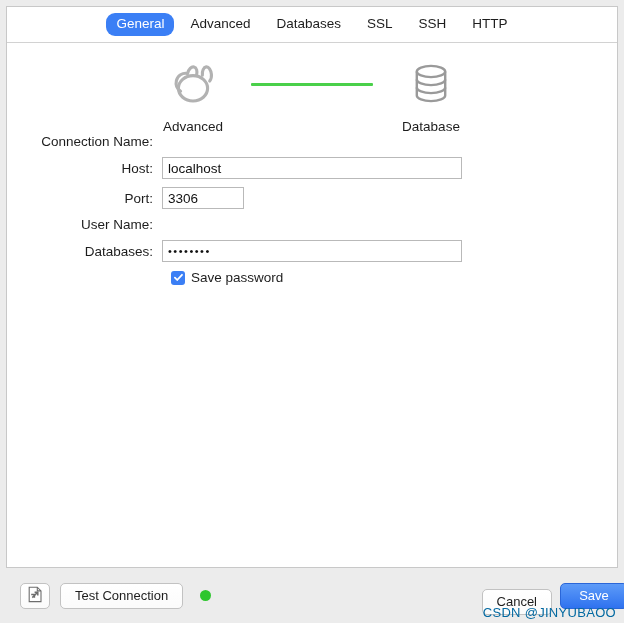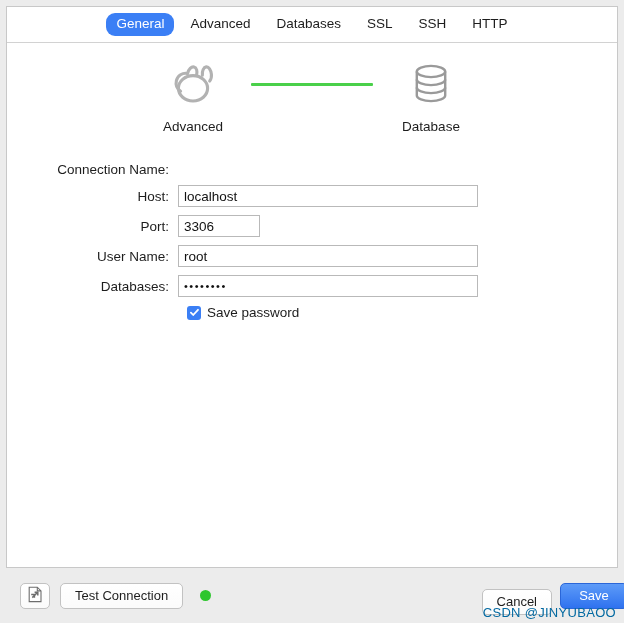--- a/index.html
+++ b/index.html
@@ -79,22 +79,21 @@
   #link-line {
     width: 122px;
     height: 3px;
     background: #4ad04a;
     margin-top: 24px;
     border-radius: 1px;
   }
 
   
   #form {
-    margin-top: 28px;
-    padding-left: 16px;
+    padding-left: 0;
   }
   .row {
     display: flex;
     align-items: center;
     margin-bottom: 8px;
   }
   .row .lbl {
     width: 155px;
     text-align: right;
     padding-right: 9px;
@@ -258,21 +257,20 @@
       <div class="row">
         <div class="lbl">Host:</div>
         <input type="text" class="fld wide" value="localhost" placeholder="" style="">
       </div>
       <div class="row">
         <div class="lbl">Port:</div>
         <input type="text" class="fld narrow" value="3306" placeholder="" style="">
       </div>
       <div class="row">
         <div class="lbl">User Name:</div>
-        <input type="text" class="fld wide" value="root" placeholder="" style="">
       </div>
       <div class="row">
         <div class="lbl">Databases:</div>
         <input type="text" class="fld wide dots" value="••••••••" placeholder="" style="">
       </div>
       <div class="checkrow">
         <span class="cbox">
           <svg width="11" height="11" viewBox="0 0 11 11" aria-hidden="true">
             <path d="M1.9 5.6 L4.2 8.0 L9.0 2.8" fill="none" stroke="#ffffff" stroke-width="1.8" stroke-linecap="round" stroke-linejoin="round"></path>
           </svg>

